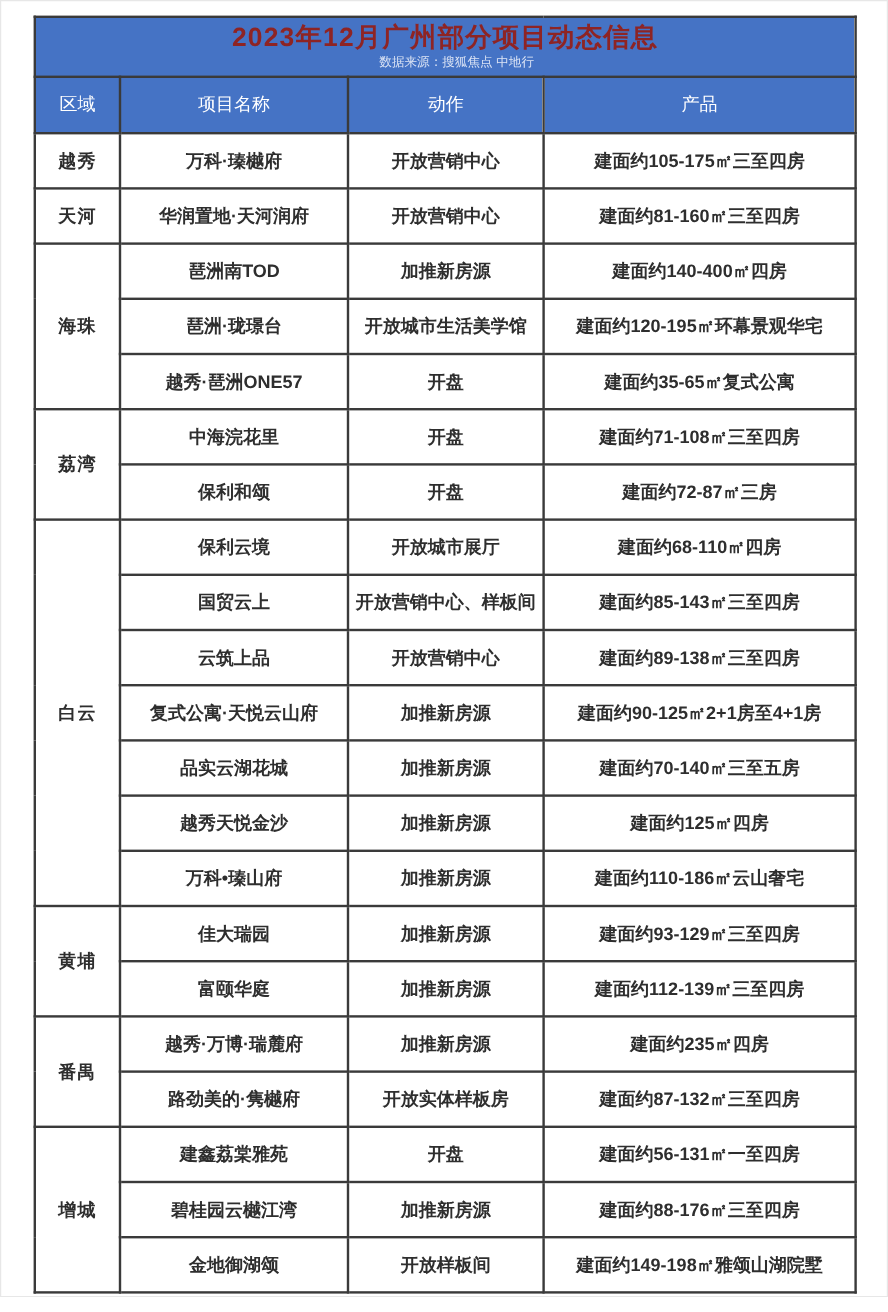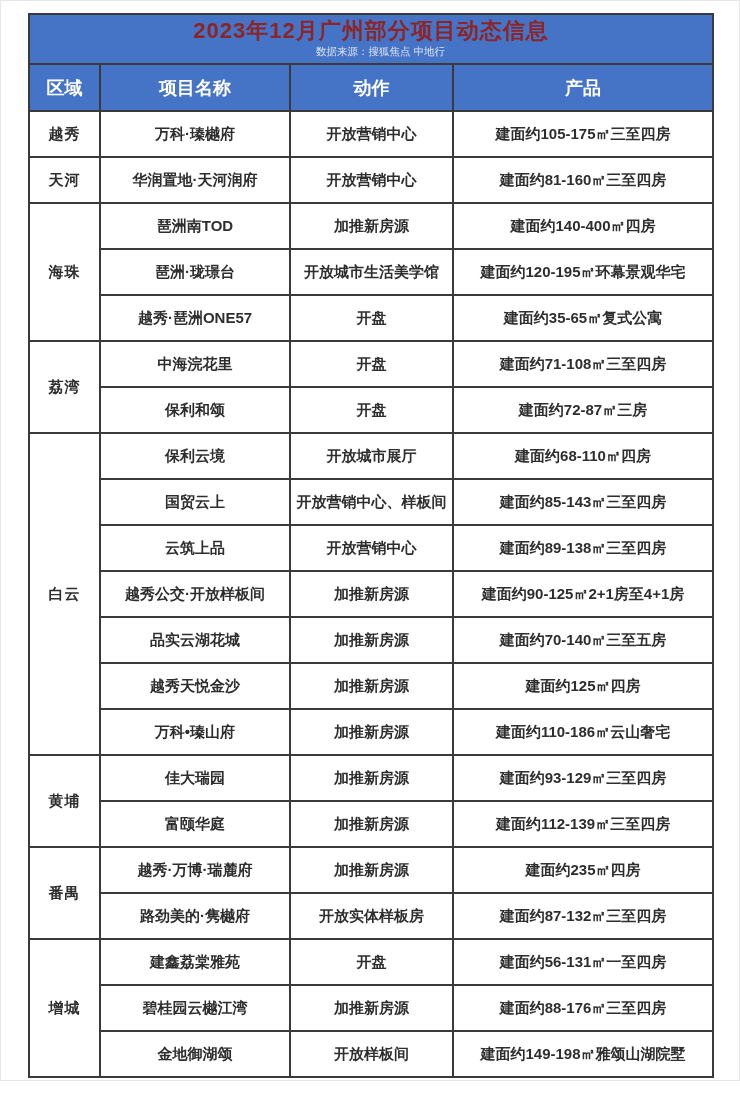--- a/index.html
+++ b/index.html
@@ -52,22 +52,22 @@
   }
   .subtitle-text{
     color:var(--subtitle-text);
     font-size:10.5px;
     margin-top:2px;
     padding-left:19px;
   }
   tr.head th{
     background:var(--blue);
     color:var(--header-text);
-    font-size:18px;
-    font-weight:bold;
+    font-size:15px;
+    font-weight:normal;
     height:47px;
   }
   tbody td{
     background:#ffffff;
     color:var(--cell-text);
     font-size:15px;
     font-weight:bold;
     height:46px;
   }
   td.region{letter-spacing:1px;}
@@ -147,21 +147,21 @@
           <td class="project">国贸云上</td>
           <td class="action">开放营销中心、样板间</td>
           <td class="product">建面约85-143㎡三至四房</td>
         </tr>
         <tr>
           <td class="project">云筑上品</td>
           <td class="action">开放营销中心</td>
           <td class="product">建面约89-138㎡三至四房</td>
         </tr>
         <tr>
-          <td class="project">越秀公交·开放样板间</td>
+          <td class="project">复式公寓·天悦云山府</td>
           <td class="action">加推新房源</td>
           <td class="product">建面约90-125㎡2+1房至4+1房</td>
         </tr>
         <tr>
           <td class="project">品实云湖花城</td>
           <td class="action">加推新房源</td>
           <td class="product">建面约70-140㎡三至五房</td>
         </tr>
         <tr>
           <td class="project">越秀天悦金沙</td>

